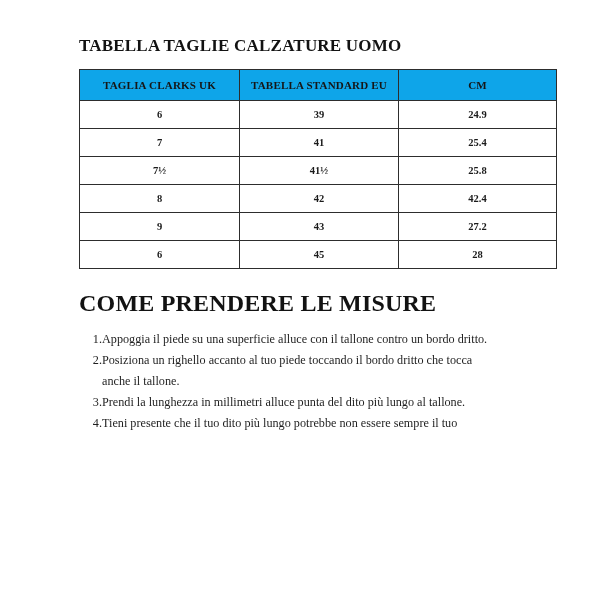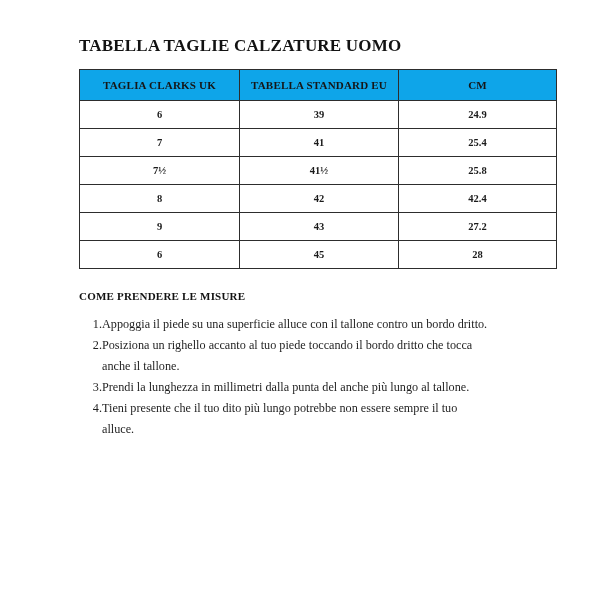--- a/index.html
+++ b/index.html
@@ -49,21 +49,21 @@
   table.size-table td {
     height: 27px;
     font-size: 10.5px;
     color: #1a1a1a;
     background: #ffffff;
   }
   .col-uk { width: 160px; }
   .col-eu { width: 159px; }
   .col-cm { width: 158px; }
   .section-title {
-    font-size: 11px;
+    font-size: 24px;
     font-weight: bold;
     color: #121212;
     letter-spacing: 0.2px;
     margin: 21px 0 12px 0;
   }
   .instructions {
     margin-left: 8px;
   }
   .instruction-item {
     display: flex;
@@ -142,21 +142,21 @@
       <div class="instruction-item">
         <span class="instruction-num">1.</span>
         <span class="instruction-text">Appoggia il piede su una superficie alluce con il tallone contro un bordo dritto.</span>
       </div>
       <div class="instruction-item">
         <span class="instruction-num">2.</span>
         <span class="instruction-text">Posiziona un righello accanto al tuo piede toccando il bordo dritto che tocca<br>anche il tallone.</span>
       </div>
       <div class="instruction-item">
         <span class="instruction-num">3.</span>
-        <span class="instruction-text">Prendi la lunghezza in millimetri dalla punta del anche più lungo al tallone.</span>
+        <span class="instruction-text">Prendi la lunghezza in millimetri alluce punta del dito più lungo al tallone.</span>
       </div>
       <div class="instruction-item">
         <span class="instruction-num">4.</span>
         <span class="instruction-text">Tieni presente che il tuo dito più lungo potrebbe non essere sempre il tuo<br>alluce.</span>
       </div>
     </div>
 
 </div>
 
 </body></html>

